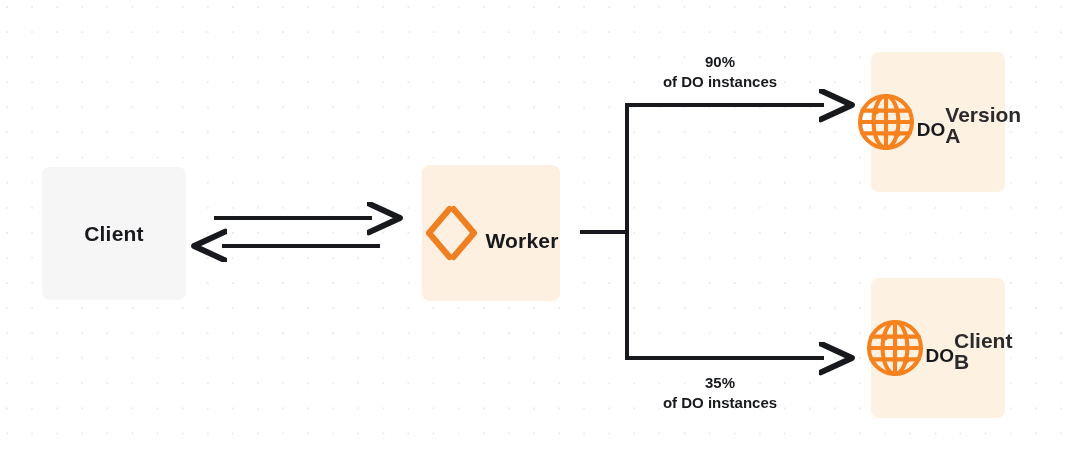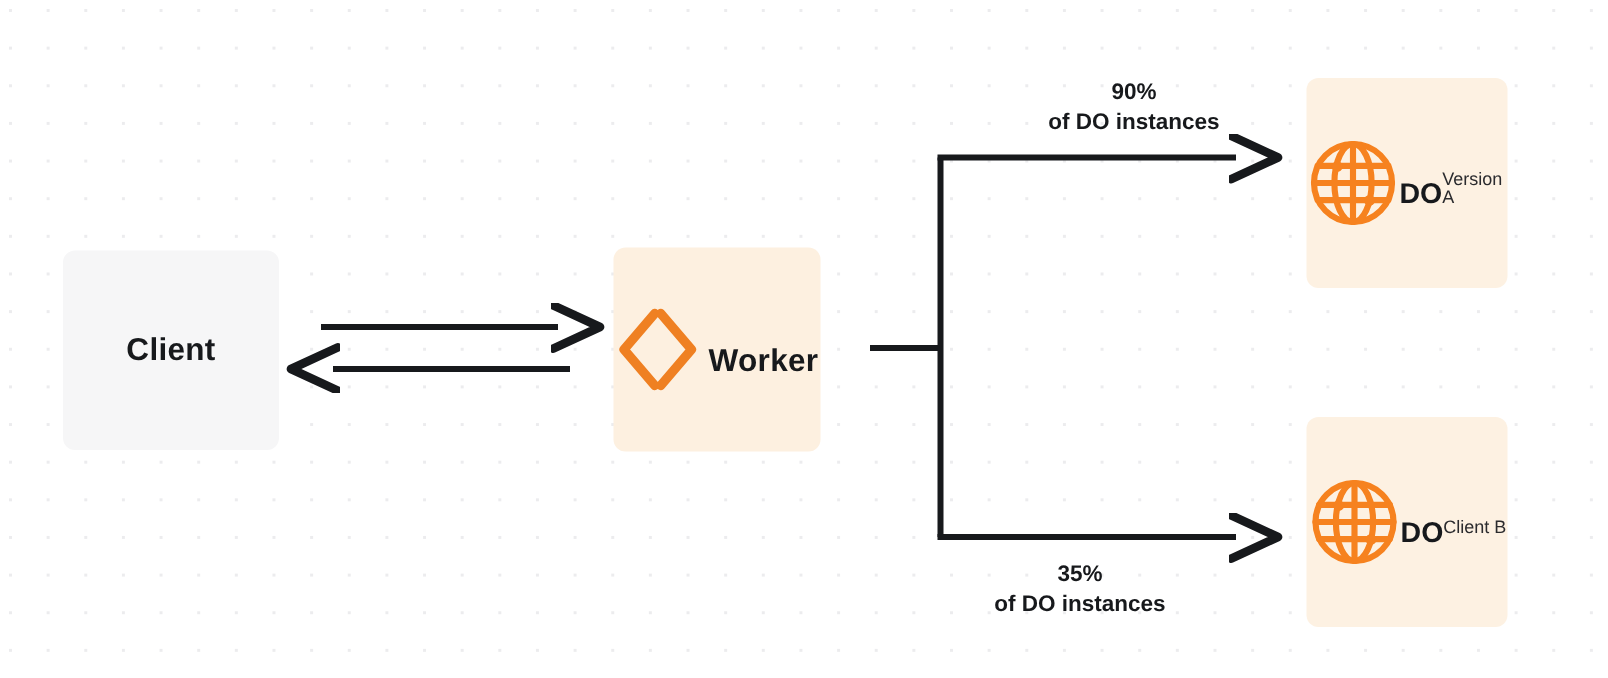--- a/index.html
+++ b/index.html
@@ -38,21 +38,21 @@
     background: #f6f6f7;
   }
   .node-client .node-title {
     font-size: 21px;
     font-weight: bold;
     color: #17191c;
     letter-spacing: .2px;
   }
 
   .node-worker {
-    left: 409px;
+    left: 422px;
     top: 165px;
     width: 138px;
     height: 136px;
     background: #fdf0e0;
   }
   .node-worker .node-title {
     font-size: 21px;
     font-weight: bold;
     color: #17191c;
     letter-spacing: .2px;
@@ -68,22 +68,22 @@
   .node-do-a { top: 52px; }
   .node-do-b { top: 278px; }
   .node-do .node-title {
     font-size: 19px;
     font-weight: bold;
     color: #17191c;
     margin-top: 15px;
     line-height: 1;
   }
   .node-do .node-sub {
-    font-size: 12px;
-    font-weight: normal;
+    font-size: 21px;
+    font-weight: bold;
     color: #2b2b2e;
     margin-top: 6px;
     line-height: 1;
   }
 
   .icon-wrap { line-height: 0; }
 
   
   .conn {
     position: absolute;
@@ -97,21 +97,21 @@
   
   .edge-label {
     position: absolute;
     text-align: center;
     font-size: 15px;
     font-weight: bold;
     color: #17191c;
     line-height: 1.33;
     white-space: nowrap;
   }
-  .edge-label-top  { left: 650px; top: 52px;  width: 212px; }
+  .edge-label-top  { left: 614px; top: 52px;  width: 212px; }
   .edge-label-bot  { left: 614px; top: 373px; width: 212px; }
 </style>
 </head>
 <body>
 
 <div id="canvas">
 
   <svg class="conn" viewBox="0 0 1072 452" width="1072" height="452" xmlns="http://www.w3.org/2000/svg">
     <defs>
       <marker id="arrowRight" markerWidth="10" markerHeight="10" refX="1.2" refY="4" orient="auto" markerUnits="strokeWidth">

